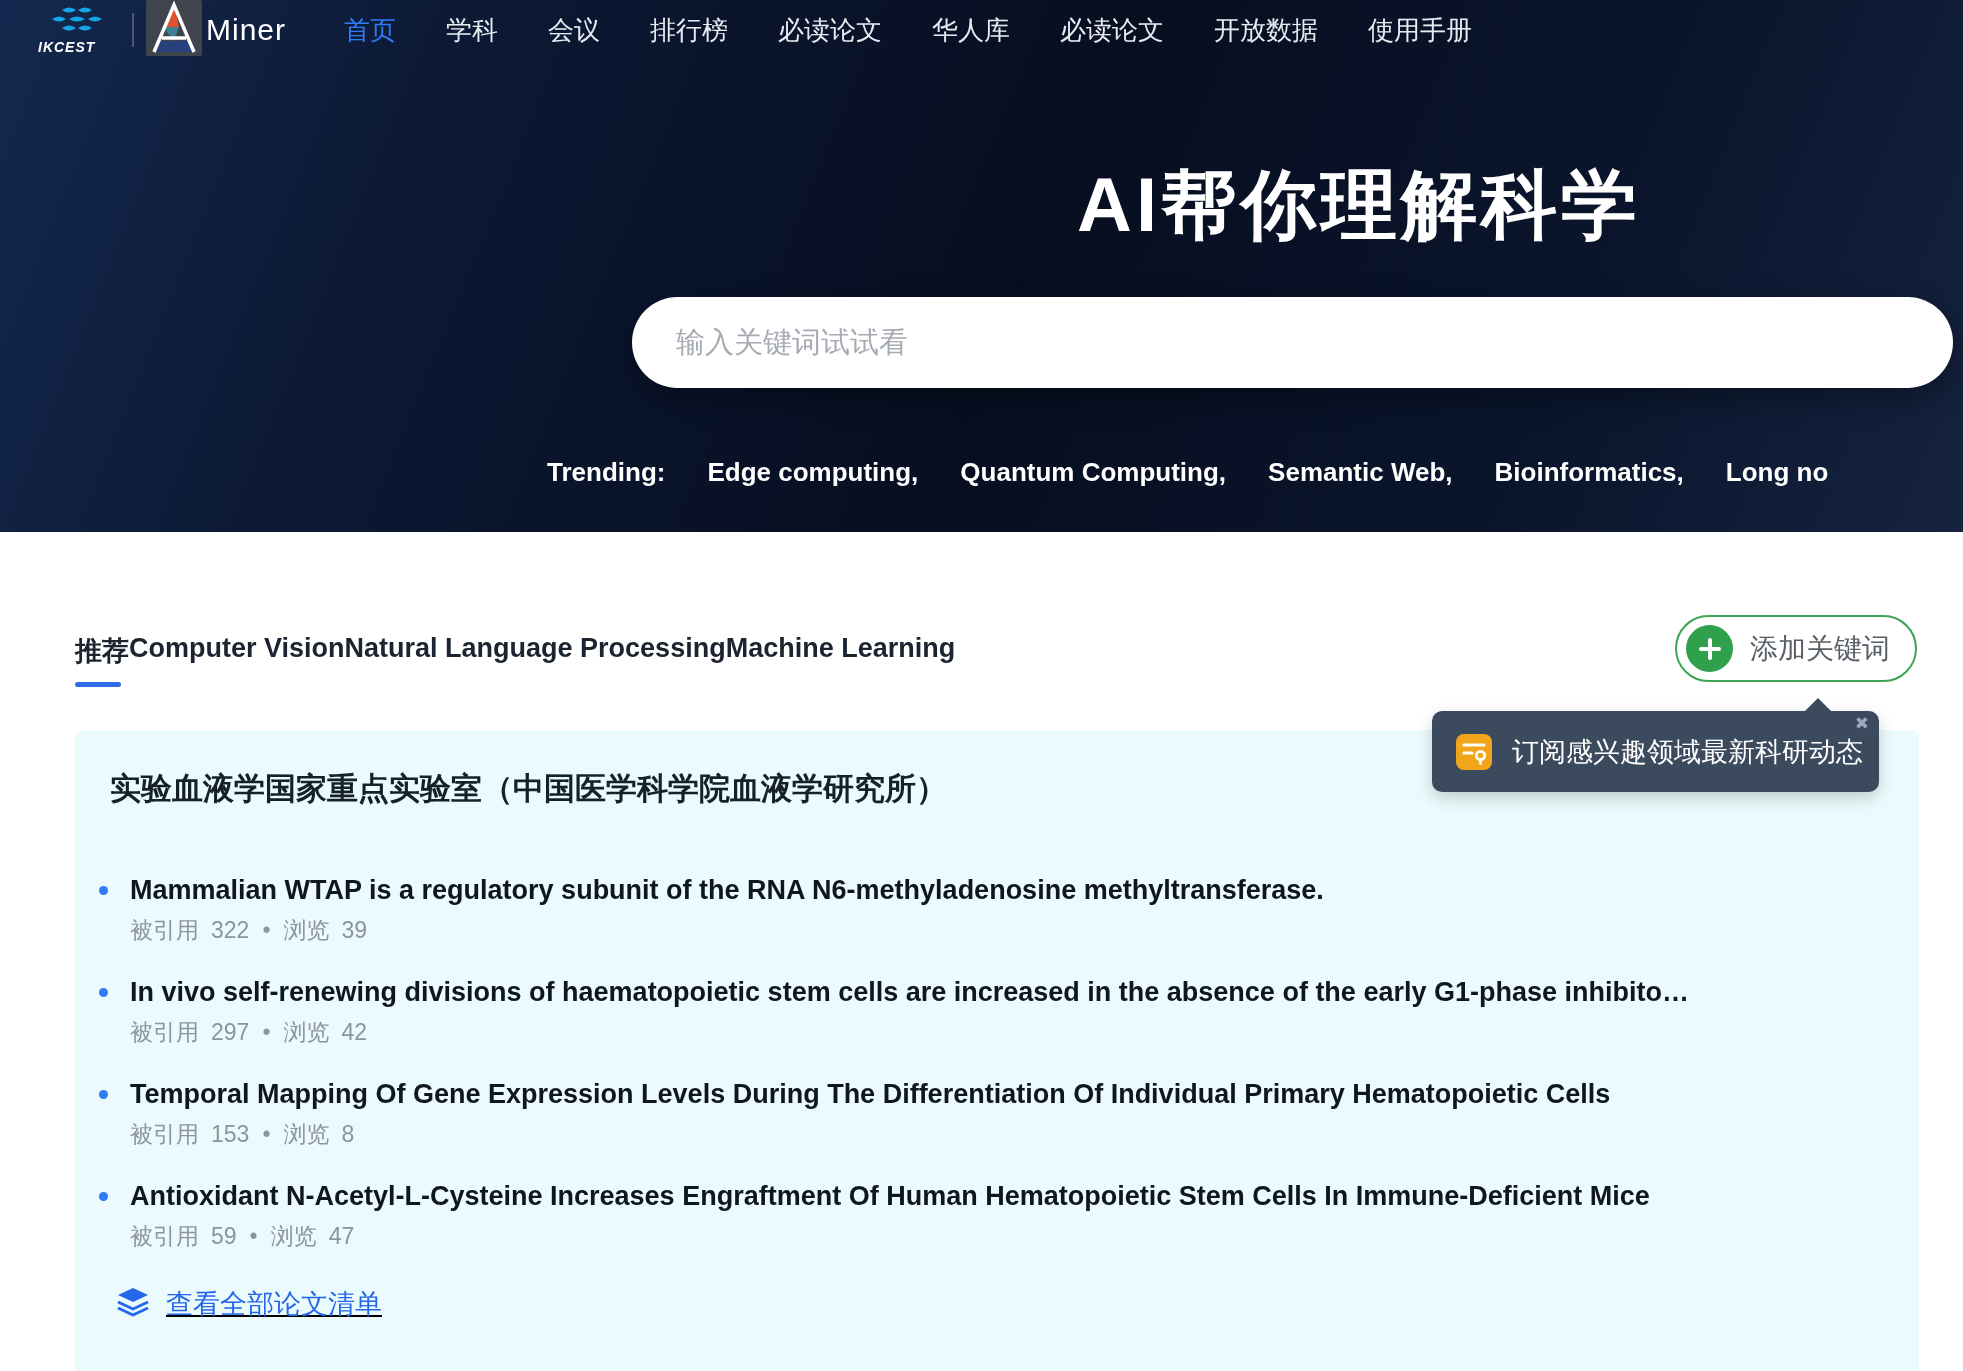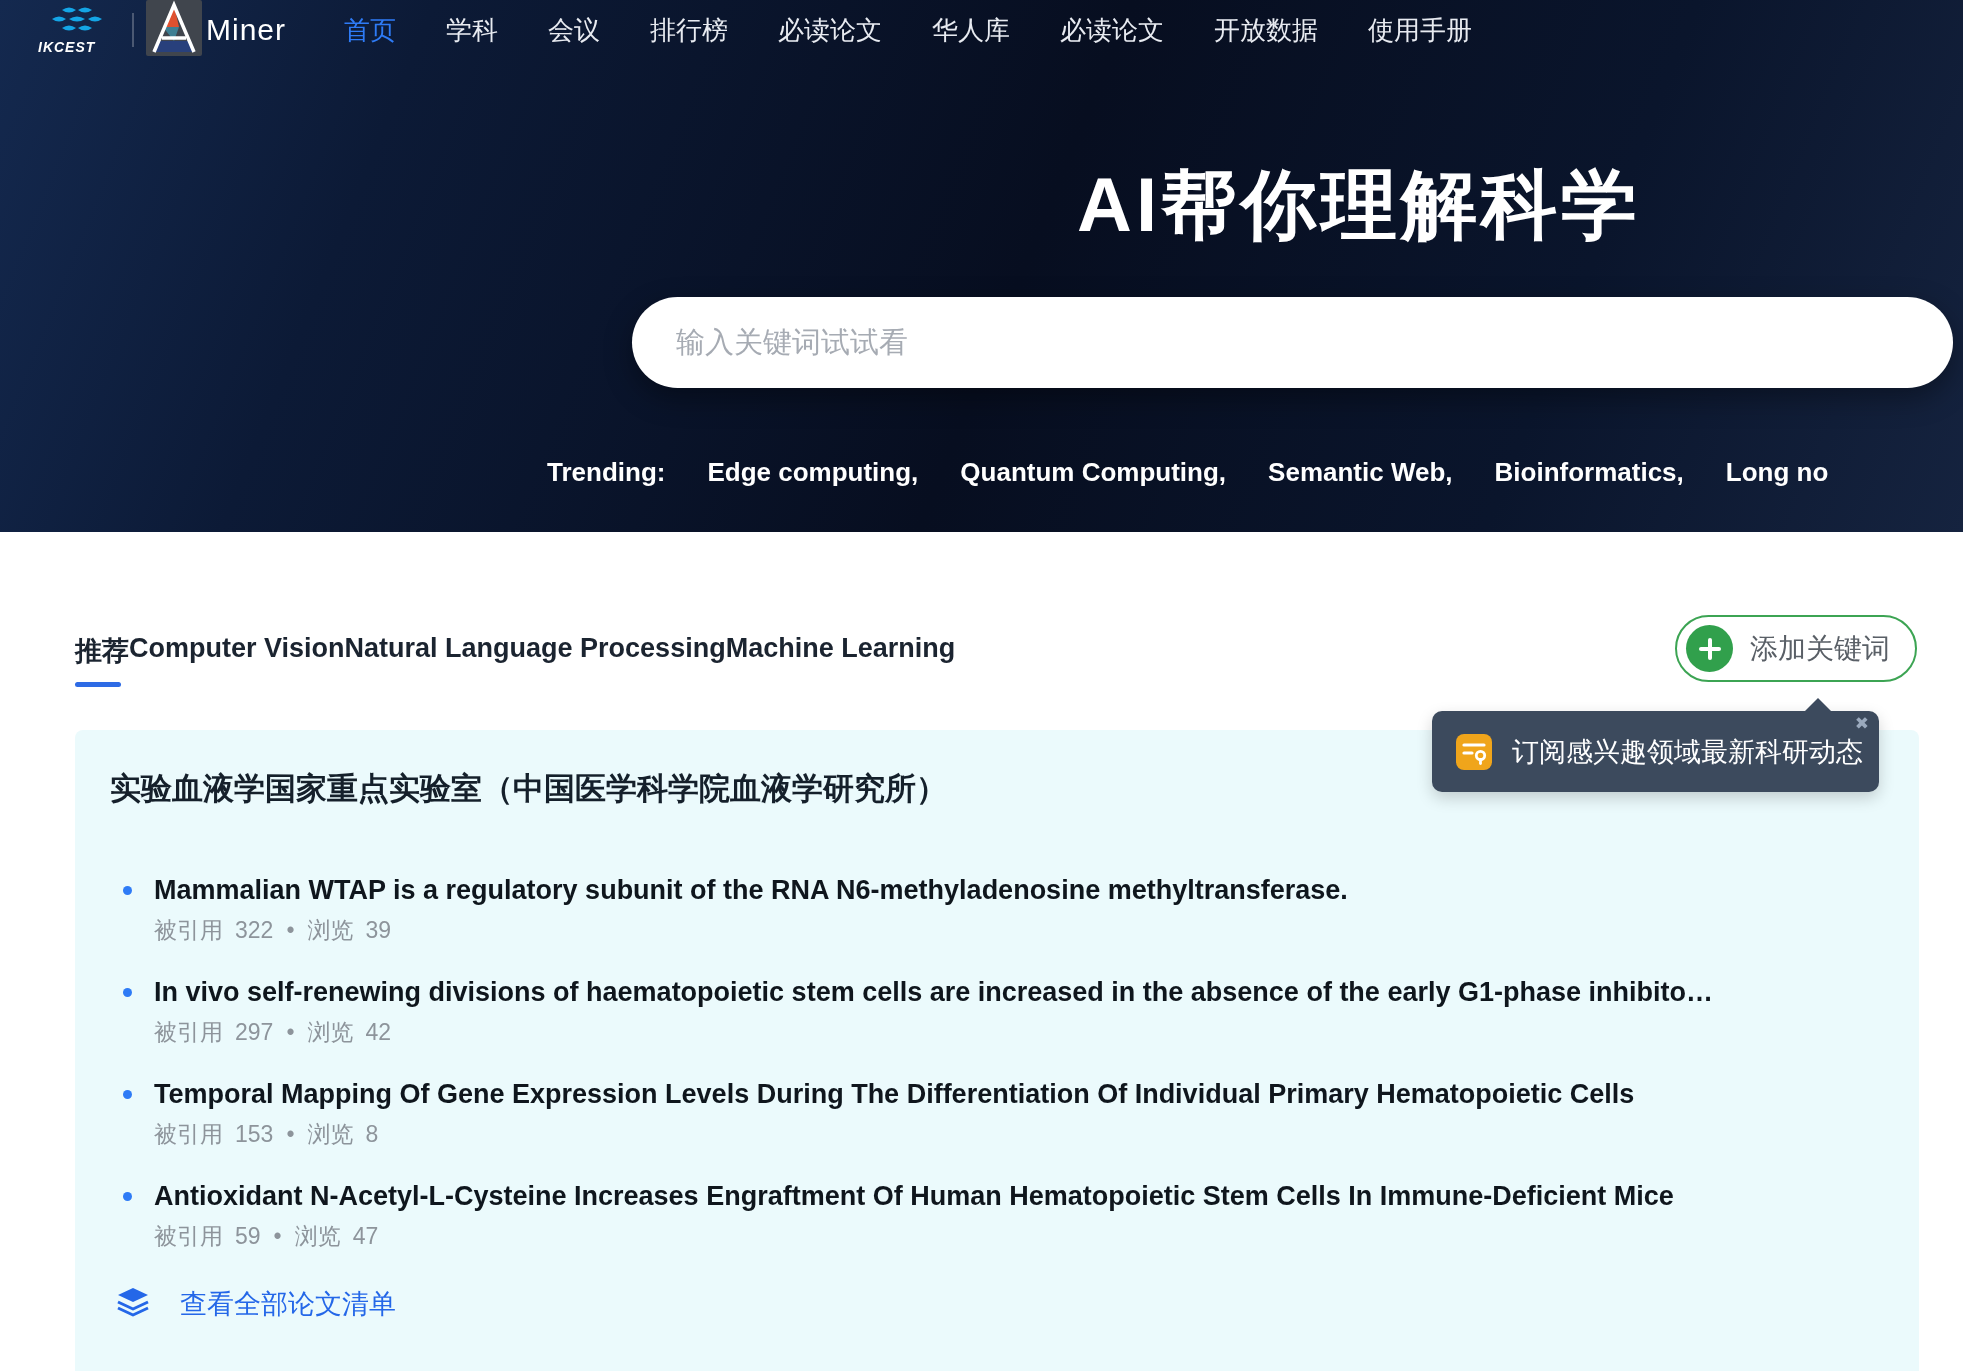--- a/index.html
+++ b/index.html
@@ -77,31 +77,31 @@
   
   .card {
     position:absolute; left:75px; top:730px; width:1844px; height:661px;
     background:#ebfafc; border-radius:8px;
   }
   .card-title { position:absolute; left:35px; top:38px; font-size:31px; font-weight:700; color:#15202b; white-space:nowrap; }
   .card-scholars { position:absolute; left:35px; top:94px; font-size:24px; white-space:nowrap; }
   .scholars-label { color:#49525c; }
   .scholars-names { color:#7c838b; }
 
-  .paper-list { position:absolute; left:48px; top:145px; display:flex; flex-direction:column; gap:31px; }
+  .paper-list { position:absolute; left:24px; top:145px; display:flex; flex-direction:column; gap:31px; }
   .paper-item { }
   .paper-title-row { display:flex; align-items:center; }
   .paper-bullet { width:9px; height:9px; border-radius:50%; background:#2e7bf6; margin-right:22px; flex:none; }
   .paper-title { font-size:27px; font-weight:700; color:#0f161d; white-space:nowrap; cursor:pointer; }
   .paper-meta { display:flex; align-items:center; margin:9px 0 0 31px; font-size:23px; color:#8d949b; }
   .paper-meta .m-label { margin-right:12px; }
   .paper-meta .m-num { margin-right:13px; }
   .paper-meta .m-sep { margin-right:13px; }
 
-  .view-all-link { position:absolute; left:40px; top:556px; display:flex; align-items:center; gap:29px; cursor:pointer; }
+  .view-all-link { position:absolute; left:40px; top:556px; display:flex; align-items:center; gap:15px; cursor:pointer;text-decoration:underline; }
   .view-all-text { color:#2467e8; font-size:27px; }
 </style>
 </head>
 <body>
 
 <div class="hero">
 
   <div class="navbar">
 
     <div class="logo-ikcest">

